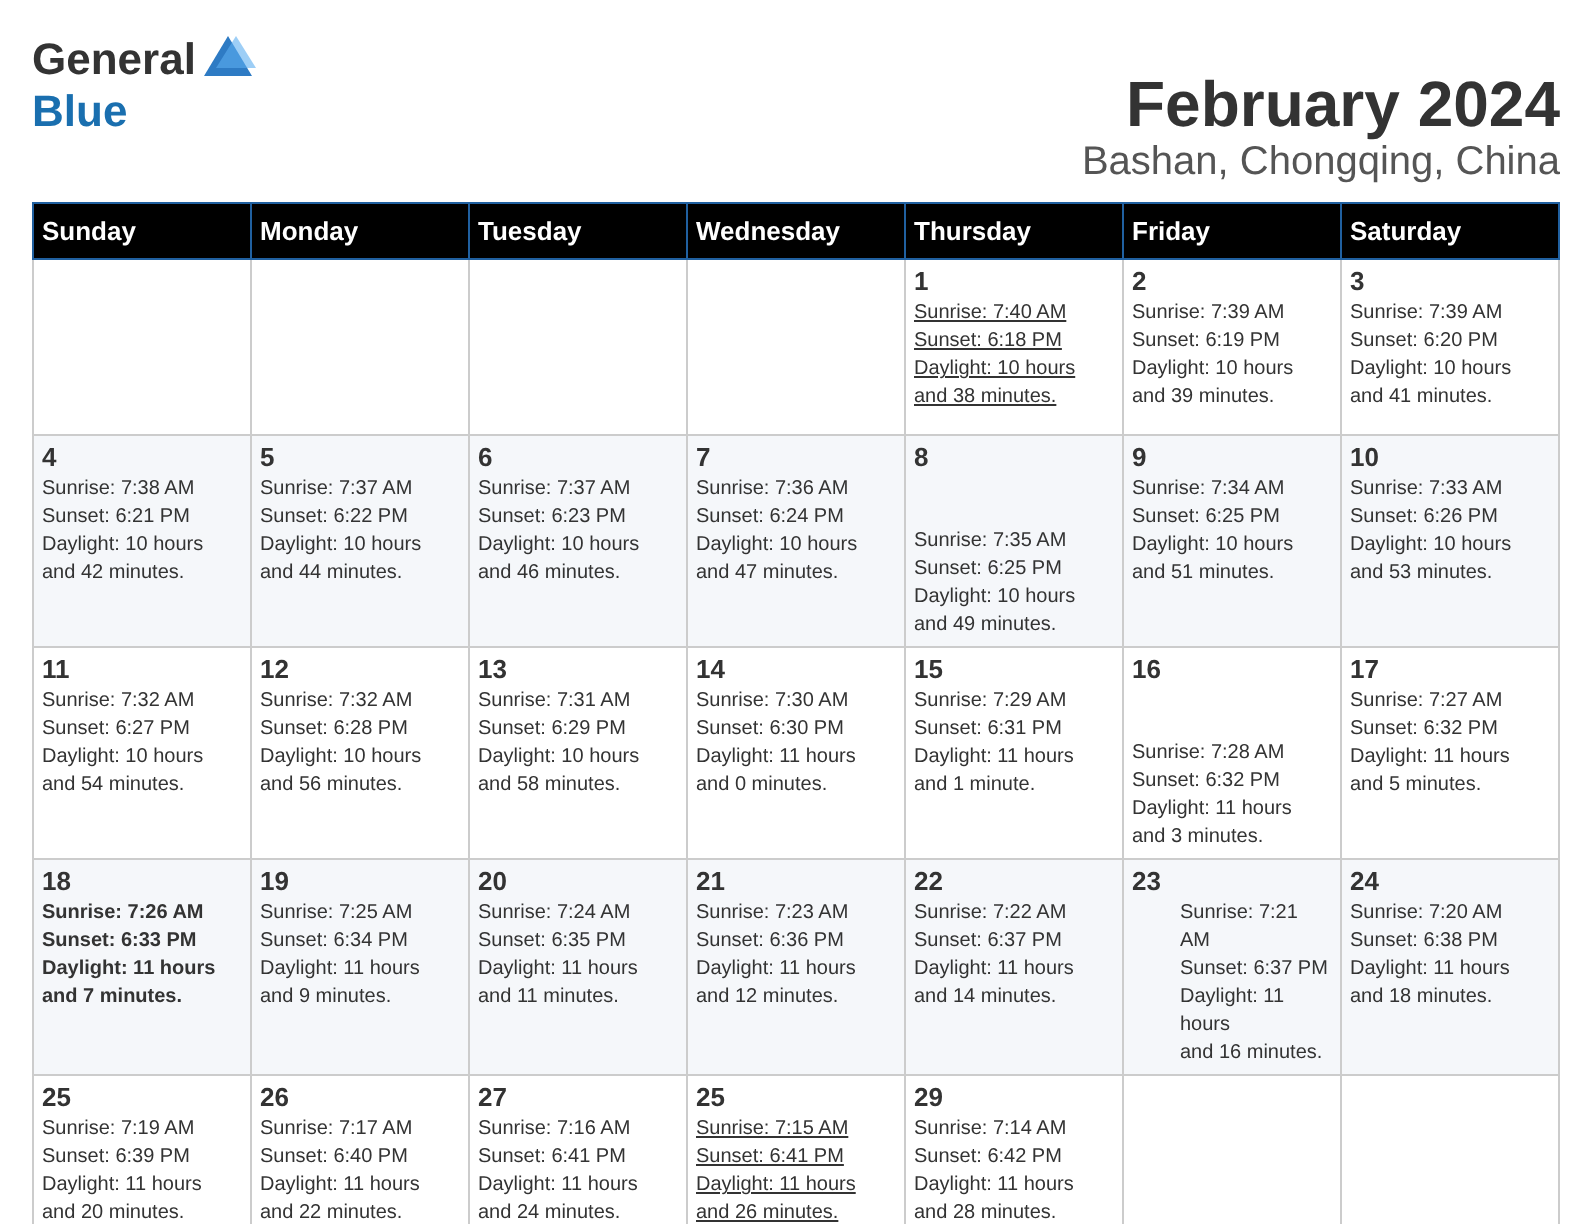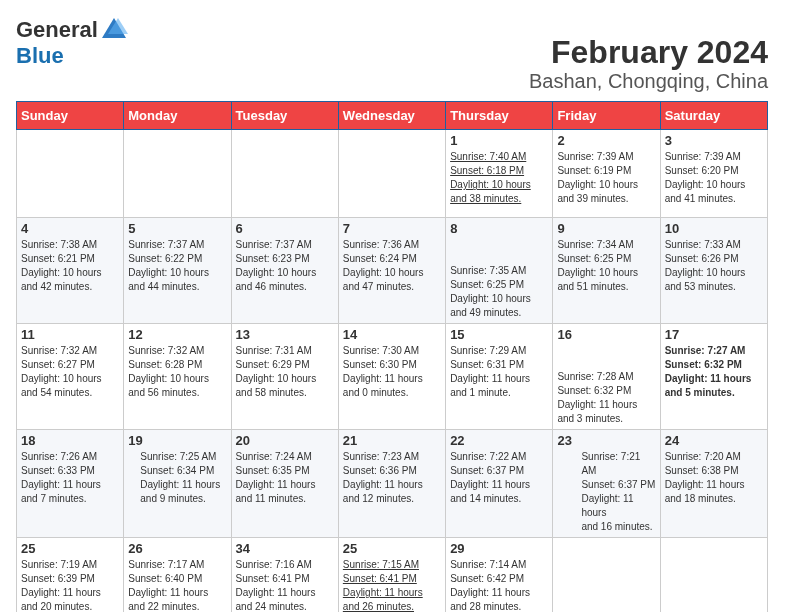--- a/index.html
+++ b/index.html
@@ -6,21 +6,21 @@
     body {
       font-family: Arial, sans-serif;
       background: #fff;
       width: 792px;
       height: 612px;
       overflow: hidden;
     }
     .page {
       width: 792px;
       height: 578px;
-      padding: 16px 24px 10px 16px;
+      padding: 16px 12px 10px 16px;
       display: flex;
       flex-direction: column;
     }
     .header {
       display: flex;
       justify-content: space-between;
       align-items: flex-start;
       margin-bottom: 8px;
     }
     .logo {
@@ -54,21 +54,21 @@
       color: #555;
     }
     .calendar {
       flex: 1;
       border: 1px solid #ccc;
       border-collapse: collapse;
       width: 100%;
       table-layout: fixed;
     }
     .calendar th {
-      background-color: #ef4444;
+      background-color: #000000;
       color: #fff;
       font-size: 13px;
       font-weight: bold;
       padding: 6px 4px;
       text-align: left;
       border: 1px solid #2060a0;
     }
     .calendar td {
       border: 1px solid #ccc;
       vertical-align: top;
@@ -249,37 +249,37 @@
           </td>
           <td>
             <span class="day-number">16</span>
             <div class="day-info" style="white-space: pre-line; margin-top: 28px;">Sunrise: 7:28 AM
 Sunset: 6:32 PM
 Daylight: 11 hours
 and 3 minutes.</div>
           </td>
           <td>
             <span class="day-number">17</span>
-            <div class="day-info" style="white-space: pre-line; font-weight: bold;">Sunrise: 7:27 AM
+            <div class="day-info" style="white-space: pre-line;">Sunrise: 7:27 AM
 Sunset: 6:32 PM
 Daylight: 11 hours
 and 5 minutes.</div>
           </td>
         </tr>
         <tr class="alt-row">
           <td>
             <span class="day-number">18</span>
-            <div class="day-info" style="white-space: pre-line;">Sunrise: 7:26 AM
+            <div class="day-info" style="white-space: pre-line; font-weight: bold;">Sunrise: 7:26 AM
 Sunset: 6:33 PM
 Daylight: 11 hours
 and 7 minutes.</div>
           </td>
           <td>
             <span class="day-number">19</span>
-            <div class="day-info" style="white-space: pre-line; margin-left: 12px;">Sunrise: 7:25 AM
+            <div class="day-info" style="white-space: pre-line;">Sunrise: 7:25 AM
 Sunset: 6:34 PM
 Daylight: 11 hours
 and 9 minutes.</div>
           </td>
           <td>
             <span class="day-number">20</span>
             <div class="day-info" style="white-space: pre-line;">Sunrise: 7:24 AM
 Sunset: 6:35 PM
 Daylight: 11 hours
 and 11 minutes.</div>
@@ -322,21 +322,21 @@
 and 20 minutes.</div>
           </td>
           <td>
             <span class="day-number">26</span>
             <div class="day-info" style="white-space: pre-line;">Sunrise: 7:17 AM
 Sunset: 6:40 PM
 Daylight: 11 hours
 and 22 minutes.</div>
           </td>
           <td>
-            <span class="day-number">34</span>
+            <span class="day-number">27</span>
             <div class="day-info" style="white-space: pre-line;">Sunrise: 7:16 AM
 Sunset: 6:41 PM
 Daylight: 11 hours
 and 24 minutes.</div>
           </td>
           <td>
             <span class="day-number">25</span>
             <div class="day-info" style="white-space: pre-line; text-decoration: underline;">Sunrise: 7:15 AM
 Sunset: 6:41 PM
 Daylight: 11 hours

